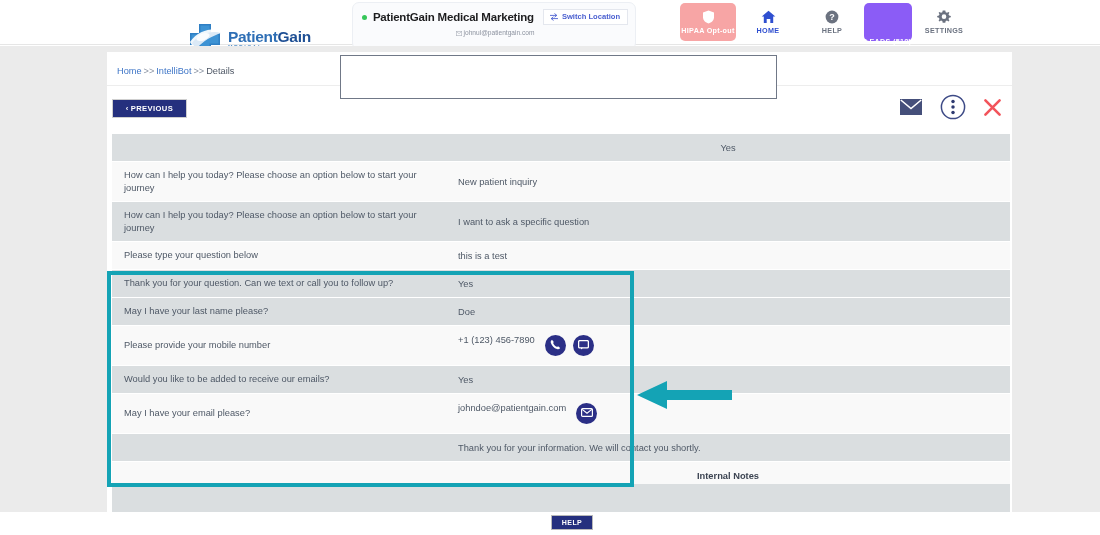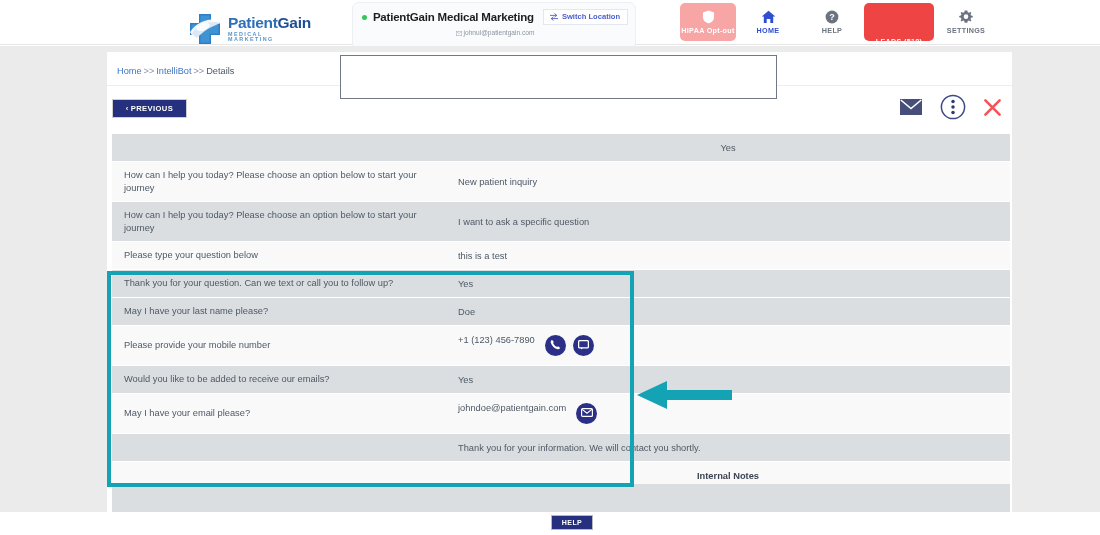--- a/index.html
+++ b/index.html
@@ -12,23 +12,23 @@
 
   
   .topbar {
     position: absolute; left: 0; top: 0;
     width: 1100px; height: 45px;
     background: #ffffff;
     border-bottom: 1px solid #e6e6e6;
   }
 
   .logo-wrap {
-    position: absolute; left: 186px; top: 11px;
+    position: absolute; left: 186px; top: 20px;
     width: 118px; height: 36px;
-    display: flex; align-items: center;
+    display: flex; align-items: flex-end;
   }
   .logo-mark { width: 40px; height: 34px; flex: 0 0 auto; }
   .logo-text { margin-left: 2px; line-height: 1; }
   .logo-name {
     font-size: 15.5px; font-weight: bold; letter-spacing: -0.3px;
     color: #2f6fb5;
   }
   .logo-name .g { color: #1e4f94; }
   .logo-sub {
     font-size: 5.4px; font-weight: bold; letter-spacing: 1.45px;
@@ -76,21 +76,21 @@
     display: flex; align-items: flex-start; gap: 0;
   }
   .nav-item {
     width: 64px; height: 38px;
     display: flex; flex-direction: column; align-items: center;
     justify-content: center; gap: 2px;
     cursor: pointer;
   }
   .nav-item.pill { border-radius: 5px; }
   .nav-item.pink { background: #f7a5a5; width: 56px; }
-  .nav-item.red  { background: #ef4444; width: 70px; gap: 39px; }
+  .nav-item.red  { background: #8b5cf6; width: 48px; gap: 39px; }
   .nav-label { font-size: 7.2px; font-weight: bold; letter-spacing: .3px; }
   .nav-item.pink .nav-label, .nav-item.red .nav-label { color: #ffffff; }
   .nav-item.home .nav-label { color: #2f4fd0; }
   .nav-item.help .nav-label, .nav-item.settings .nav-label { color: #6b7280; }
   .nav-ico { display: block; }
 
   
   .page {
     position: absolute; left: 0; top: 46px;
     width: 1100px; height: 466px;

